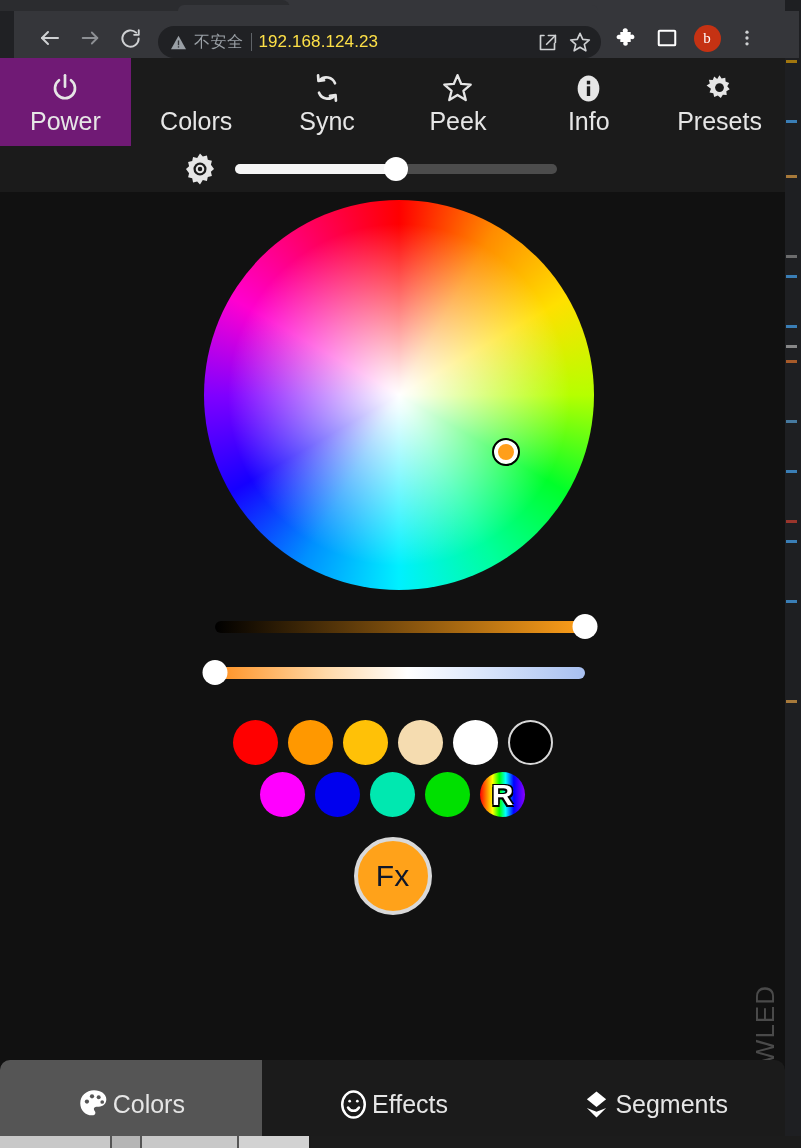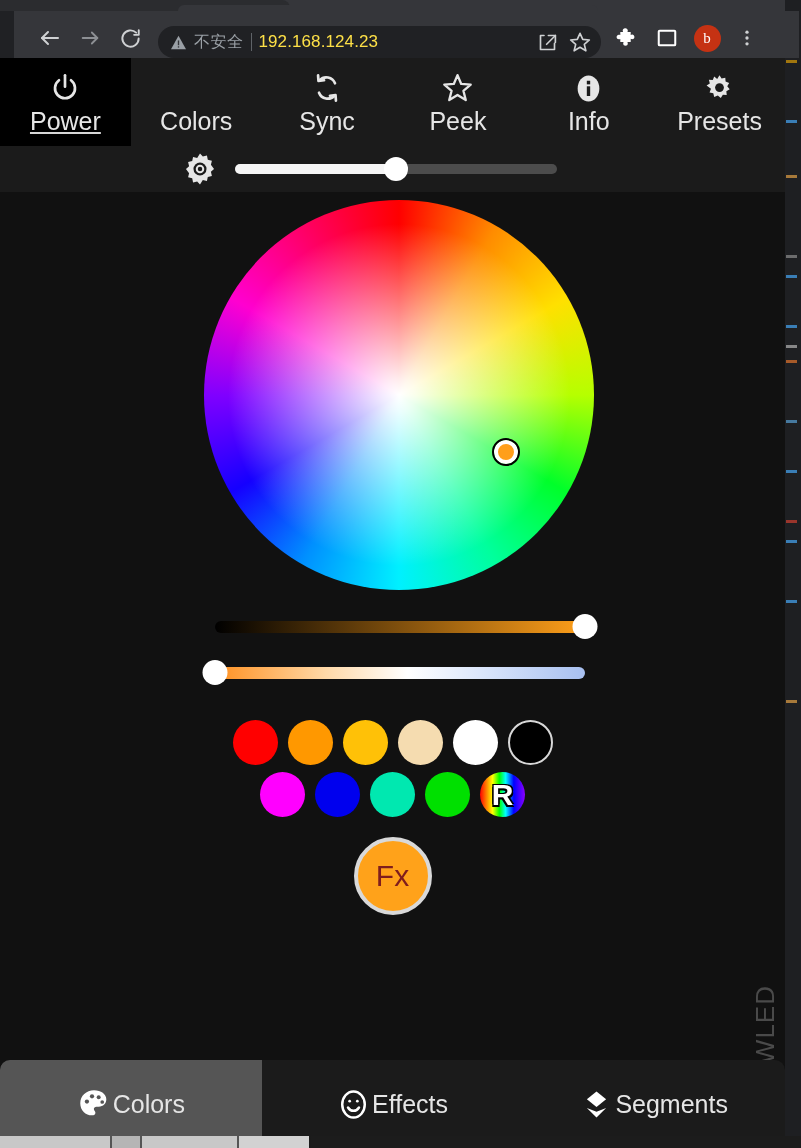--- a/index.html
+++ b/index.html
@@ -64,21 +64,21 @@
     position: absolute; left: 0; top: 58px; width: 785px; height: 1090px;
     background: #111111; z-index: 1; overflow: hidden;
   }
 
   .topnav { position: relative; height: 88px; display: flex; background: #1b1b1b; }
   .topnav-btn {
     flex: 1 1 0; display: flex; flex-direction: column;
     align-items: center; justify-content: center; gap: 3px;
     color: #d8d8d8; cursor: pointer;
   }
-  .topnav-btn.active { background: #000000; text-decoration: underline; }
+  .topnav-btn.active { background: #701a75; }
   .topnav-btn .ic { height: 34px; display: flex; align-items: flex-end; justify-content: center; }
   .topnav-btn .lbl { font-size: 25px; line-height: 28px; color: #e6e6e6; }
 
   .bri-row {
     height: 46px; background: #1b1b1b; display: flex; align-items: center;
     padding-left: 182px;
   }
   .bri-icon { width: 36px; height: 36px; flex: none; display:flex; align-items:center; justify-content:center;}
   .slider-wrap { position: relative; margin-left: 17px; width: 322px; height: 30px; display: flex; align-items: center; }
   .track { position: absolute; left: 0; right: 0; height: 10px; border-radius: 5px; }
@@ -134,21 +134,21 @@
     text-shadow: -1.5px -1.5px 0 #000, 1.5px -1.5px 0 #000, -1.5px 1.5px 0 #000, 1.5px 1.5px 0 #000;
     font-family: "Liberation Sans", sans-serif; line-height: 1;
   }
 
   
   .fx-wrap { display: flex; justify-content: center; margin-top: 20px; }
   .fx-btn {
     width: 78px; height: 78px; border-radius: 50%;
     background: #ffa21a; border: 4px solid #d9d9d9;
     display: flex; align-items: center; justify-content: center;
-    color: #7f1d1d; font-size: 30px; cursor: pointer;
+    color: #0f172a; font-size: 30px; cursor: pointer;
   }
 
   .palette-row {
     display: flex; align-items: center; justify-content: center; gap: 10px;
     margin-top: 32px; color: #e0e0e0; font-size: 26px;
   }
 
   .conn-dot {
     position: absolute; left: 12px; bottom: 55px;
     width: 14px; height: 14px; border-radius: 50%; background: #3d9cd4;

